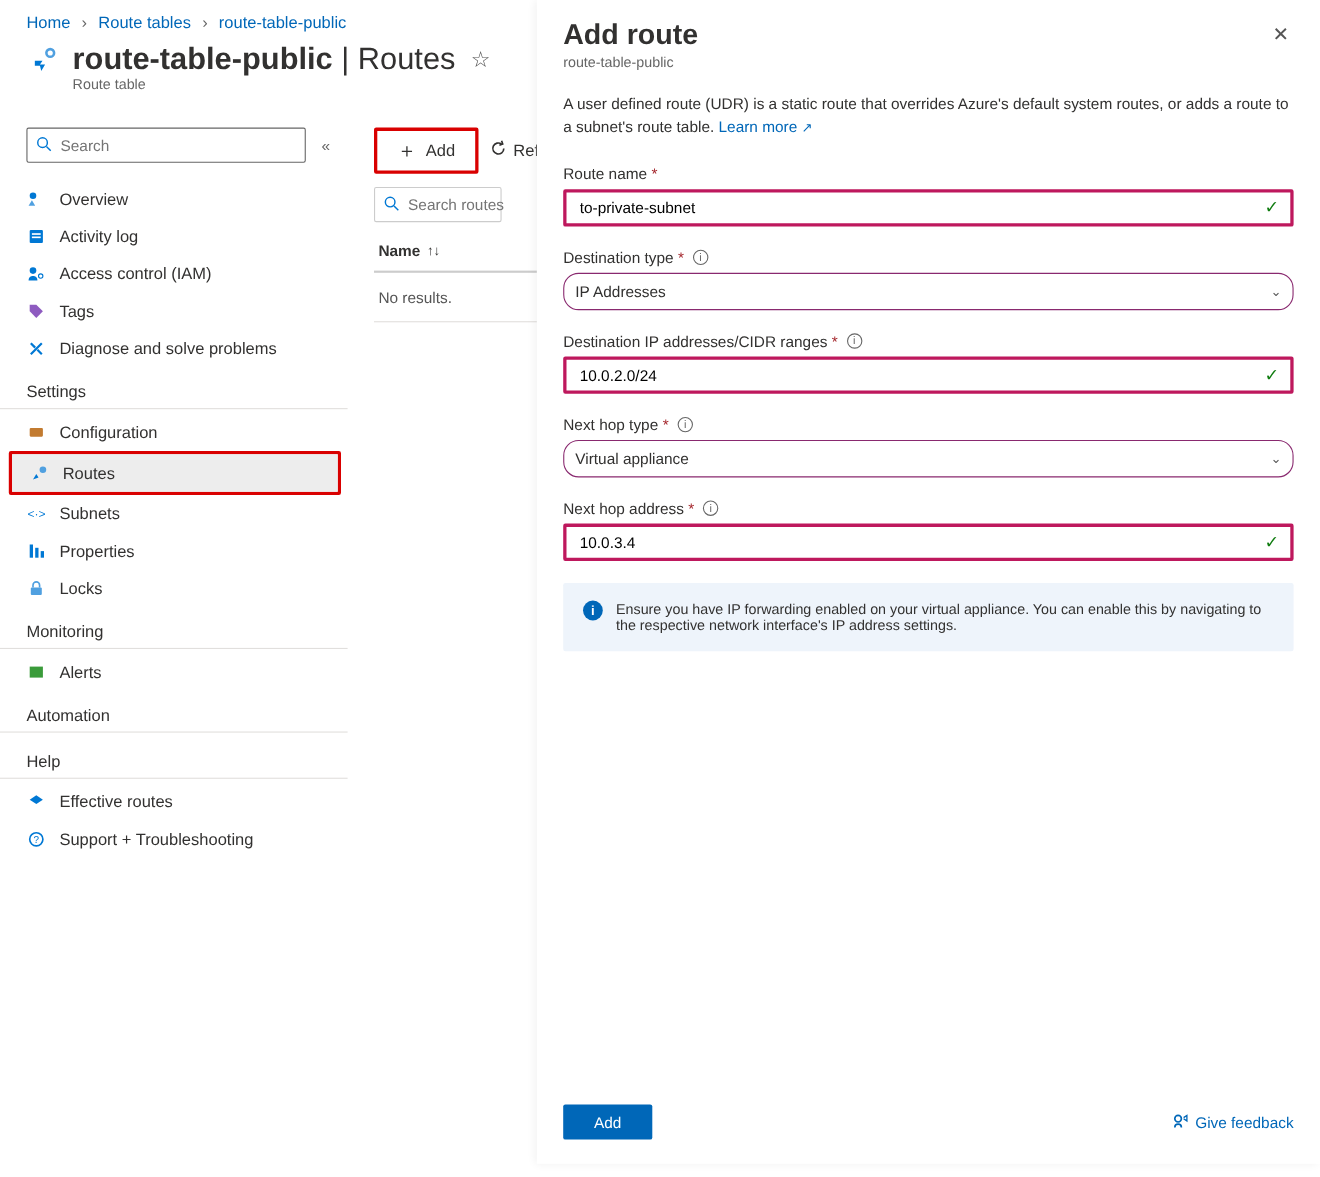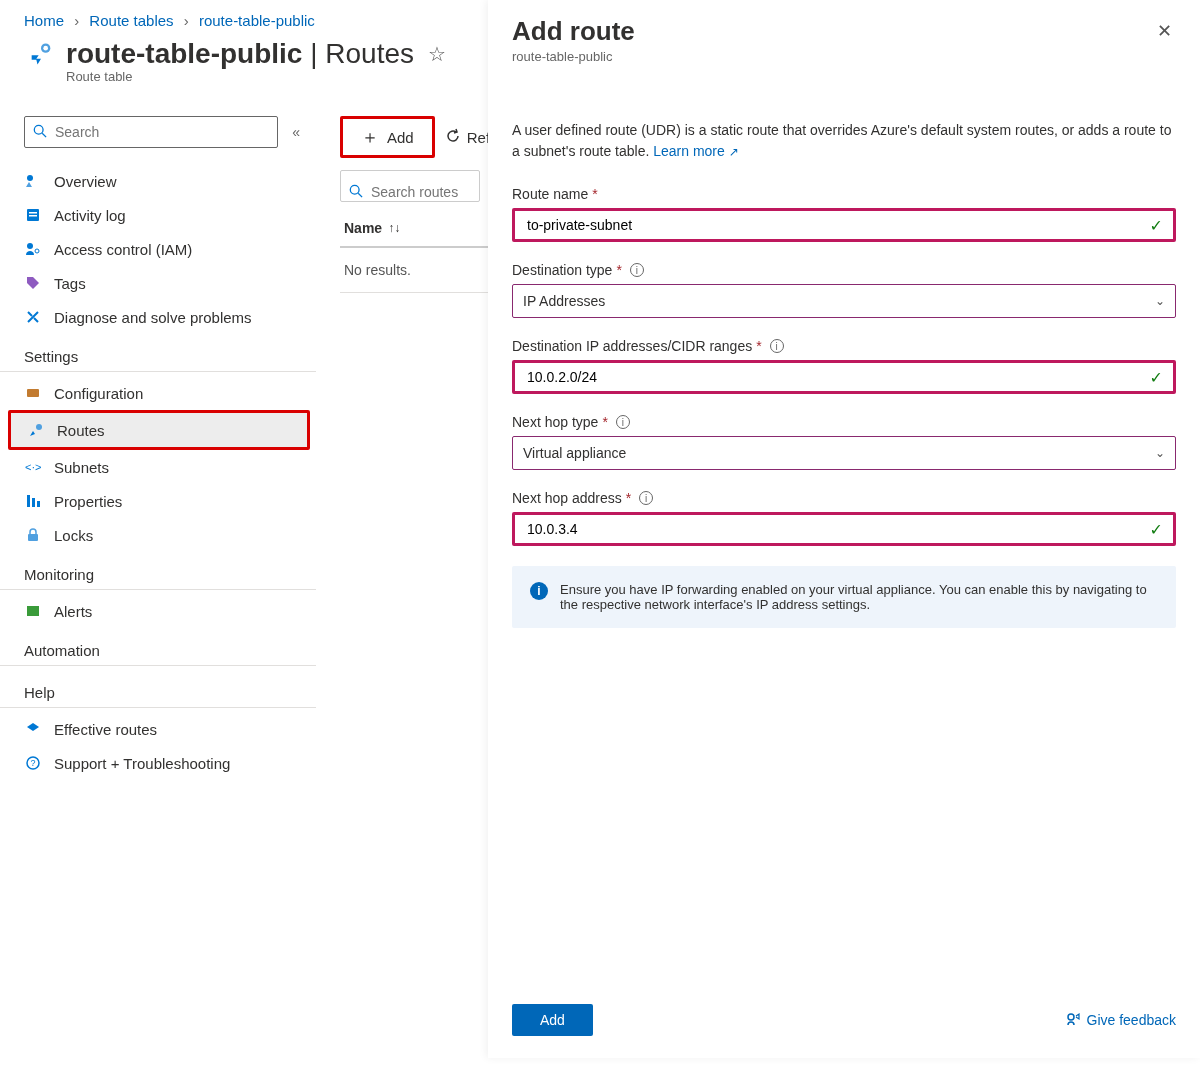--- a/index.html
+++ b/index.html
@@ -107,22 +107,22 @@
     padding: 4px 16px;
     font-size:15px;
     cursor:pointer;
   }
   .toolbar .refresh {
     display:flex; align-items:center; gap:6px;
     font-size:15px; cursor:pointer;
   }
   .routes-search {
     border:1px solid #ccc; border-radius:2px;
-    height:32px; width: 140px;
-    display:flex; align-items:flex-end; padding:0 8px;
+    height:32px; width: 116px;
+    display:flex; align-items:center; padding:0 8px;
   }
   .routes-search input { border:none; outline:none; font-size:14px; flex:1; background:transparent;}
   .routes-table { margin-top: 8px; }
   .routes-table .th {
     font-weight:600; padding:10px 4px; border-bottom:2px solid #ccc;
     display:flex; align-items:center; gap:6px;
   }
   .routes-table .td { padding:14px 4px; color:#555; border-bottom:1px solid #e1dfdd;}
 
   
@@ -140,21 +140,21 @@
     display:flex; align-items:flex-start;
   }
   .panel-header .titles { flex:1; }
   .panel-header h2 { font-size:26px; font-weight:600; margin:0 0 2px; }
   .panel-header .sub { font-size:13px; color:#666; }
   .panel-header .close { font-size:18px; color:#555; cursor:pointer; padding:4px; }
   .panel-body {
     padding: 20px 24px 0 24px;
     flex:1; overflow:auto;
   }
-  .desc { font-size:14px; color:#323130; line-height:1.5; margin-bottom: 24px; margin-top: 36px;}
+  .desc { font-size:14px; color:#323130; line-height:1.5; margin-bottom: 24px;}
   .field { margin-bottom: 20px; }
   .field-label { font-size:14px; margin-bottom:6px; display:flex; align-items:center; gap:4px;}
   .req { color:#a4262c; }
   .info-icon {
     width:14px; height:14px; border:1px solid #666; border-radius:50%;
     display:inline-flex; align-items:center; justify-content:center;
     font-size:10px; color:#666; margin-left:4px;
   }
   .field-input {
     border:3px solid #be185d;
@@ -162,21 +162,21 @@
     height:34px;
     display:flex; align-items:center;
     padding: 0 10px;
   }
   .field-input input {
     border:none; outline:none; font-size:14px; flex:1; background:transparent;
   }
   .valid-check { color:#107c10; font-size:16px; }
   .field-select {
     border:1px solid #89296f;
-    border-radius:2px;
+    border-radius:14px;
     height:34px;
     display:flex; align-items:center;
     padding: 0 10px;
     justify-content:space-between;
     cursor:pointer;
   }
   .caret { color:#555; font-size:12px;}
   .info-box {
     background:#eef4fb;
     padding: 16px 18px;

